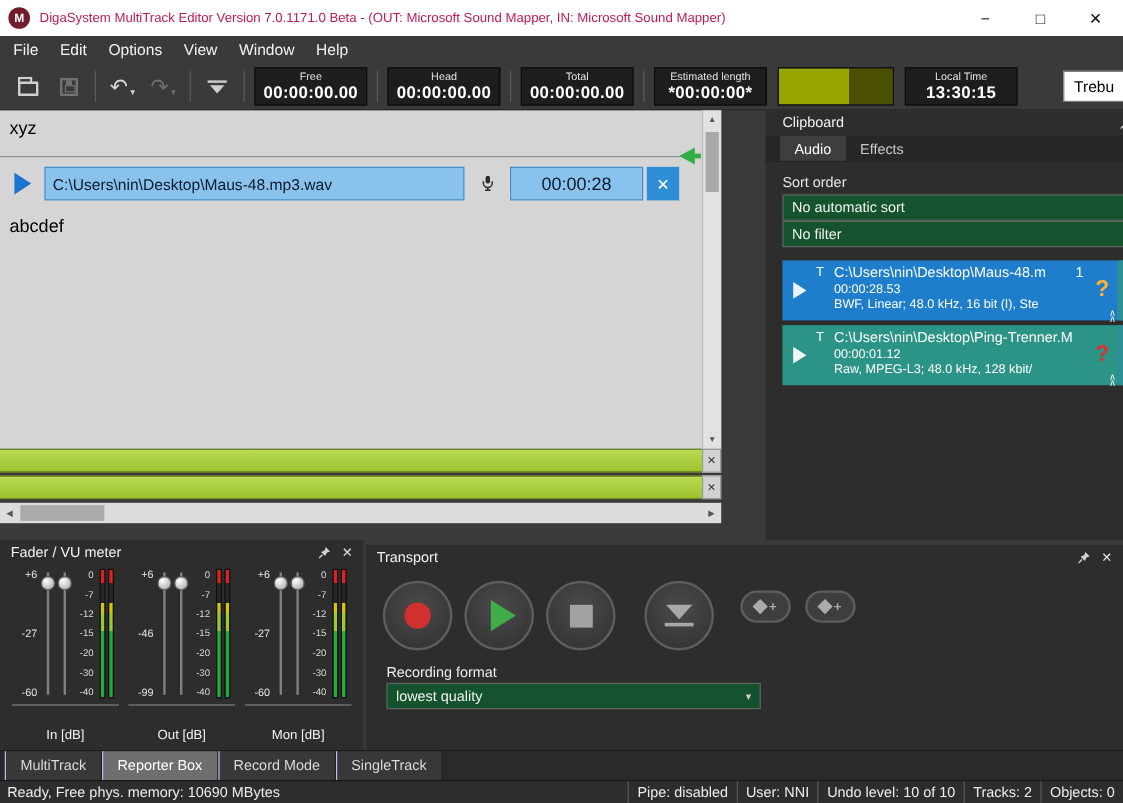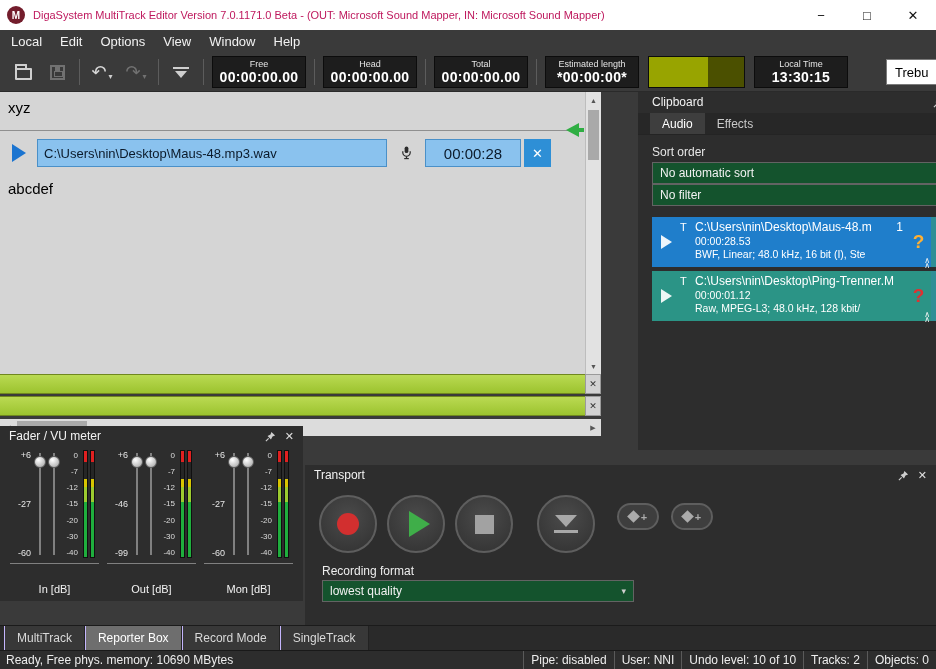--- a/index.html
+++ b/index.html
@@ -44,42 +44,42 @@
 .editor-title{position:absolute;left:8px;top:7px;font-size:15px;color:#000}
 .editor-hr{position:absolute;left:0;top:38px;width:584px;height:1px;background:#8f8f8f}
 .marker-arrow{position:absolute;right:22px;top:31px;width:0;height:0;border-top:7px solid transparent;border-bottom:7px solid transparent;border-right:13px solid #2fae43}
 .marker-arrow::after{content:'';position:absolute;left:13px;top:-2px;width:5px;height:4px;background:#2fae43}
 .track-row{position:absolute;left:4px;top:47px;display:flex;gap:3px;height:28px;align-items:stretch}
 .play-btn{width:30px;display:flex;align-items:center;justify-content:center}
 .tri{width:0;height:0}
 .tri-track{border-top:9px solid transparent;border-bottom:9px solid transparent;border-left:14px solid #1b74d0}
 .file-field{width:350px;background:#8ac2ee;border:1px solid #4a90c8;color:#0b1a2a;font-size:13px;display:flex;align-items:center;padding:0 6px;white-space:nowrap;overflow:hidden}
 .mic-btn{width:32px;display:flex;align-items:center;justify-content:center}
-.time-field{width:96px;background:#8ac2ee;border:1px solid #4a90c8;color:#0b1a2a;font-size:15px;display:flex;align-items:center;justify-content:center}
+.time-field{width:111px;background:#8ac2ee;border:1px solid #4a90c8;color:#0b1a2a;font-size:15px;display:flex;align-items:center;justify-content:center}
 .row-close{width:27px;background:#2e8fd6;color:#fff;display:flex;align-items:center;justify-content:center;font-size:13px}
 .editor-sub{position:absolute;left:8px;top:88px;font-size:15px;color:#000}
 .v-scrollbar{position:absolute;left:585px;top:0;width:16px;height:282px;background:#e2e2e2;border-left:1px solid #bdbdbd}
 .sb-arrow{height:16px;width:100%;display:flex;align-items:center;justify-content:center;font-size:7px;color:#555}
 .sb-arrow.bottom{position:absolute;bottom:0;left:0}
 .v-thumb{position:absolute;left:2px;top:18px;width:11px;height:50px;background:#a9a9a9}
 
 
 .green-bar{position:absolute;left:0;width:585px;height:20px;background:linear-gradient(#bada52,#9cc32f);border-top:1px solid #70871f;border-bottom:1px solid #70871f}
 .bar1{top:374px}.bar2{top:396px}
 .bar-close{position:absolute;left:585px;width:16px;height:20px;background:#d2d2d2;border:1px solid #9a9a9a;color:#333;font-size:9px;display:flex;align-items:center;justify-content:center}
 .bc1{top:374px}.bc2{top:396px}
 .h-scrollbar{position:absolute;left:0;top:419px;width:601px;height:17px;background:#dcdcdc}
 .h-arrow{position:absolute;top:0;width:16px;height:17px;display:flex;align-items:center;justify-content:center;font-size:7px;color:#555}
 .h-arrow.left{left:0}.h-arrow.right{left:585px}
 .h-thumb{position:absolute;left:17px;top:2px;width:70px;height:13px;background:#aaa}
 
 
 .panel{position:absolute;background:#2d2d2d}
-.fader-panel{left:0;top:426px;width:303px;height:175px}
-.transport-panel{left:305px;top:465px;width:631px;height:175px}
+.fader-panel{left:0;top:450px;width:303px;height:175px}
+.transport-panel{left:305px;top:454px;width:631px;height:175px}
 .clipboard-panel{left:638px;top:92px;width:333px;height:358px}
 .panel-header{height:20px;display:flex;align-items:center;padding:0 9px;font-size:12px;color:#f2f2f2}
 .clipboard-panel .panel-header{padding-left:14px}
 .panel-icons{margin-left:auto;display:flex;align-items:center;gap:9px}
 .panel-icons .x{font-size:11px;color:#e0e0e0}
 
 
 .fader-groups{display:flex;padding:4px 2px 0 6px}
 .fgroup{width:97px;display:flex;flex-direction:column;align-items:center}
 .fgroup-main{display:flex;height:108px}
@@ -148,21 +148,21 @@
   <div class="app-icon">M</div>
   <div class="title-text">DigaSystem MultiTrack Editor Version 7.0.1171.0 Beta - (OUT: Microsoft Sound Mapper, IN: Microsoft Sound Mapper)</div>
   <div class="win-controls">
     <div class="win-btn">−</div>
     <div class="win-btn">□</div>
     <div class="win-btn">✕</div>
   </div>
 </div>
 
 <div class="menubar">
-  <div class="menu-item">Local</div>
+  <div class="menu-item">File</div>
   <div class="menu-item">Edit</div>
   <div class="menu-item">Options</div>
   <div class="menu-item">View</div>
   <div class="menu-item">Window</div>
   <div class="menu-item">Help</div>
 </div>
 
 <div class="toolbar">
   <div class="tool-btn">
       <span class="folder-icon"></span>

